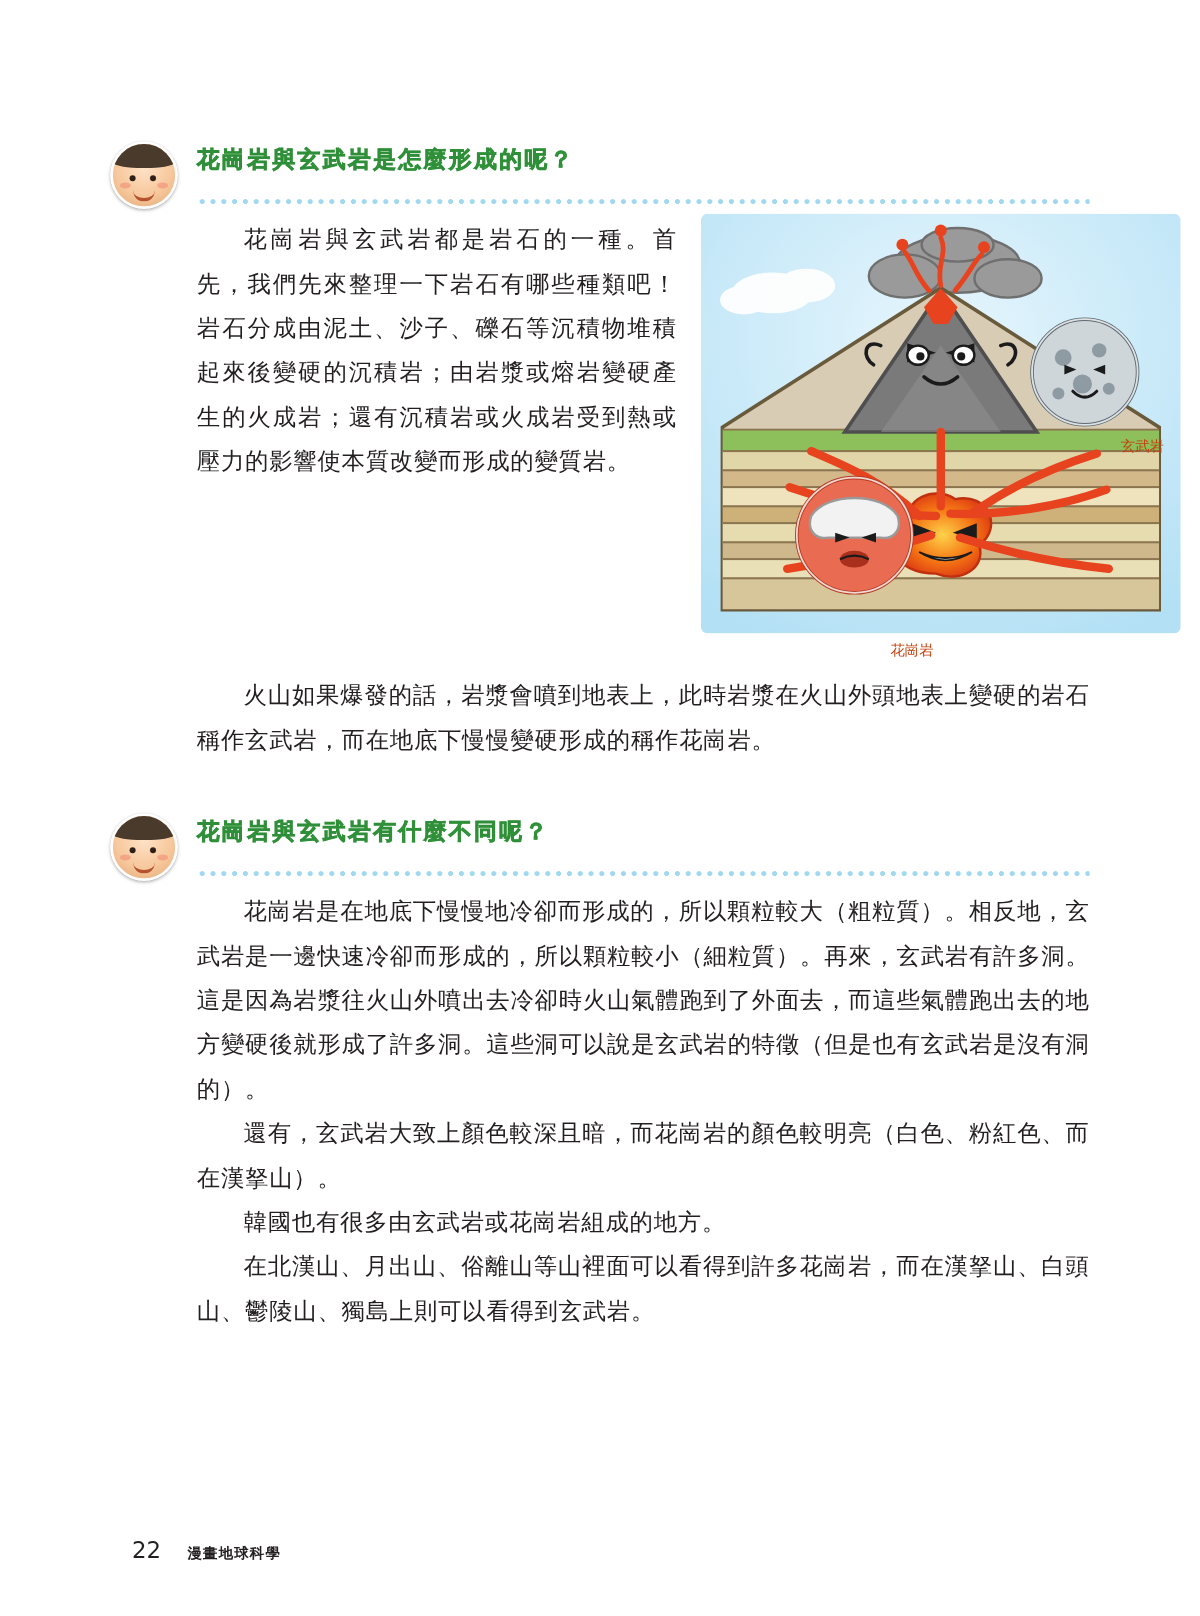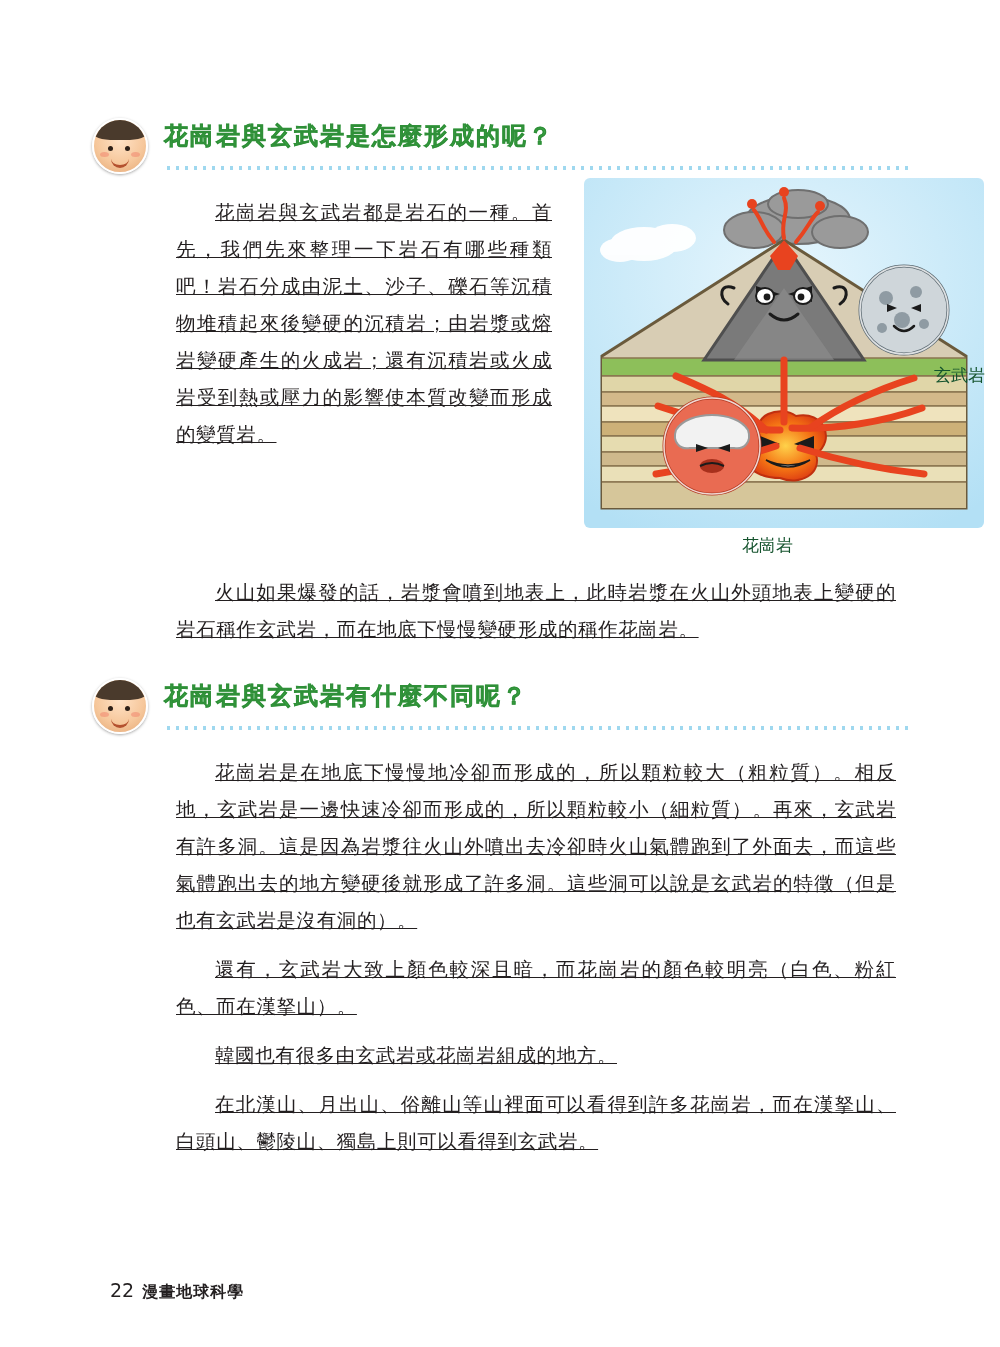--- a/index.html
+++ b/index.html
@@ -77,21 +77,21 @@
     background: rgba(240,120,100,.45);
   }
   .avatar .cheek.l { left: 6px; }
   .avatar .cheek.r { left: 37px; }
 
   .heading-title {
     position: absolute;
     left: 72px;
     top: 4px;
     font-family: "DejaVu Sans", "Liberation Sans", sans-serif;
-    font-size: 24px;
+    font-size: 19px;
     letter-spacing: 2px;
     font-weight: 700;
     color: #3fb24a;
     -webkit-text-stroke: 0.6px #2f8f38;
     white-space: nowrap;
   }
   .heading-rule {
     position: absolute;
     left: 72px;
     top: 50px;
@@ -103,21 +103,21 @@
   }
 
   
   .body-text {
     font-size: 19.5px;
     line-height: 37px;
     letter-spacing: 0.6px;
     text-align: justify;
     color: #231f20;
   }
-  .body-text p { margin: 12px; text-decoration: underline; }
+  .body-text p { margin: 0; }
   .indent { text-indent: 2em; }
 
   
   #sec1-col {
     position: absolute;
     left: 72px;
     top: 66px;
     width: 400px;
   }
   #sec1-full {
@@ -140,52 +140,52 @@
     left: 0;
     top: 0;
     width: 400px;
     height: 350px;
     border-radius: 6px;
     overflow: hidden;
   }
   .fig-label {
     position: absolute;
     font-family: "DejaVu Sans", "Liberation Sans", sans-serif;
-    font-size: 17px;
-    color: #14532d;
+    font-size: 12px;
+    color: #c2410c;
     white-space: nowrap;
   }
   #label-basalt { left: 350px; top: 186px; }
   #label-granite { left: 158px; top: 356px; }
 
   
   #sec2-body {
     position: absolute;
     left: 72px;
     top: 66px;
     width: 744px;
   }
 
   
   .footer {
     position: absolute;
     left: 110px;
     bottom: 44px;
     display: flex;
     align-items: baseline;
-    gap: 8px;
+    gap: 22px;
   }
   .page-num {
     font-family: "DejaVu Sans", "Liberation Sans", sans-serif;
     font-size: 19px;
     color: #231f20;
   }
   .footer-title {
     font-family: "DejaVu Sans", "Liberation Sans", sans-serif;
-    font-size: 16px;
+    font-size: 12px;
     font-weight: 700;
     color: #231f20;
     letter-spacing: 1px;
   }
 </style>
 </head>
 <body>
 
 <div class="page">
 

